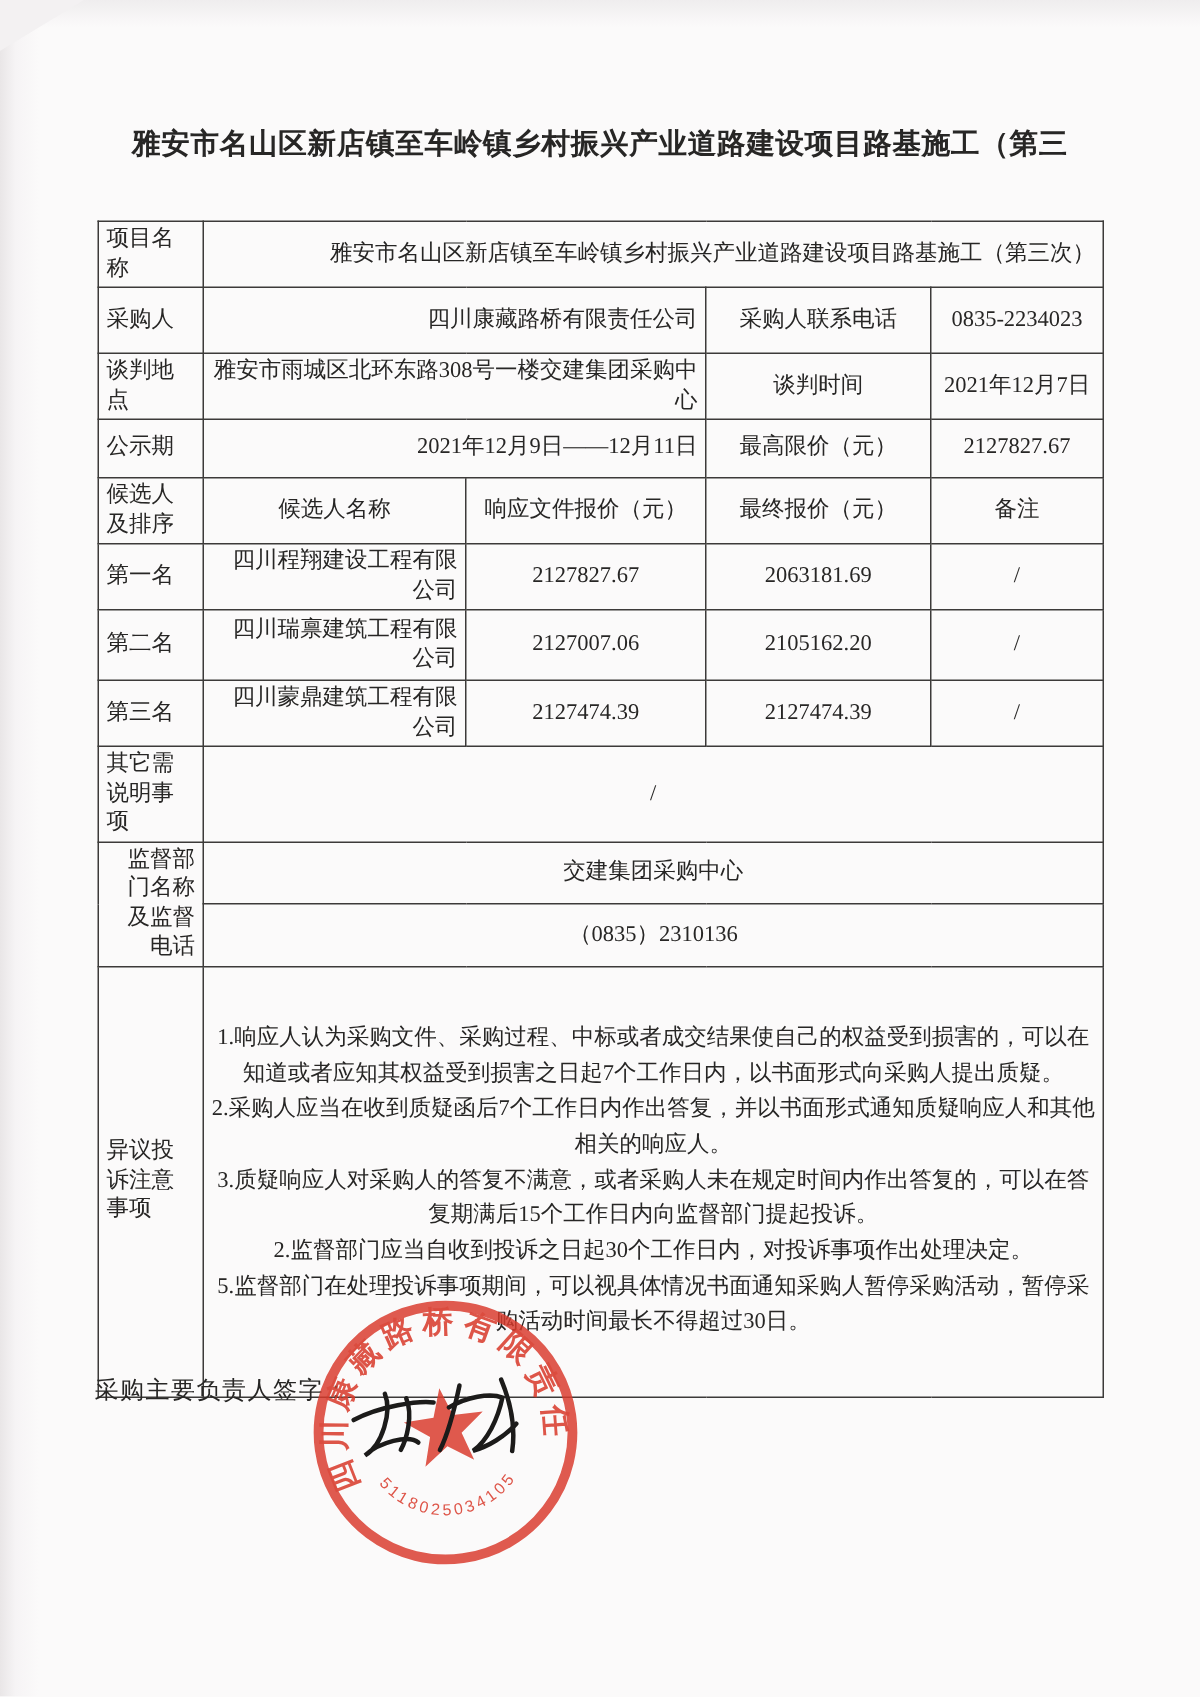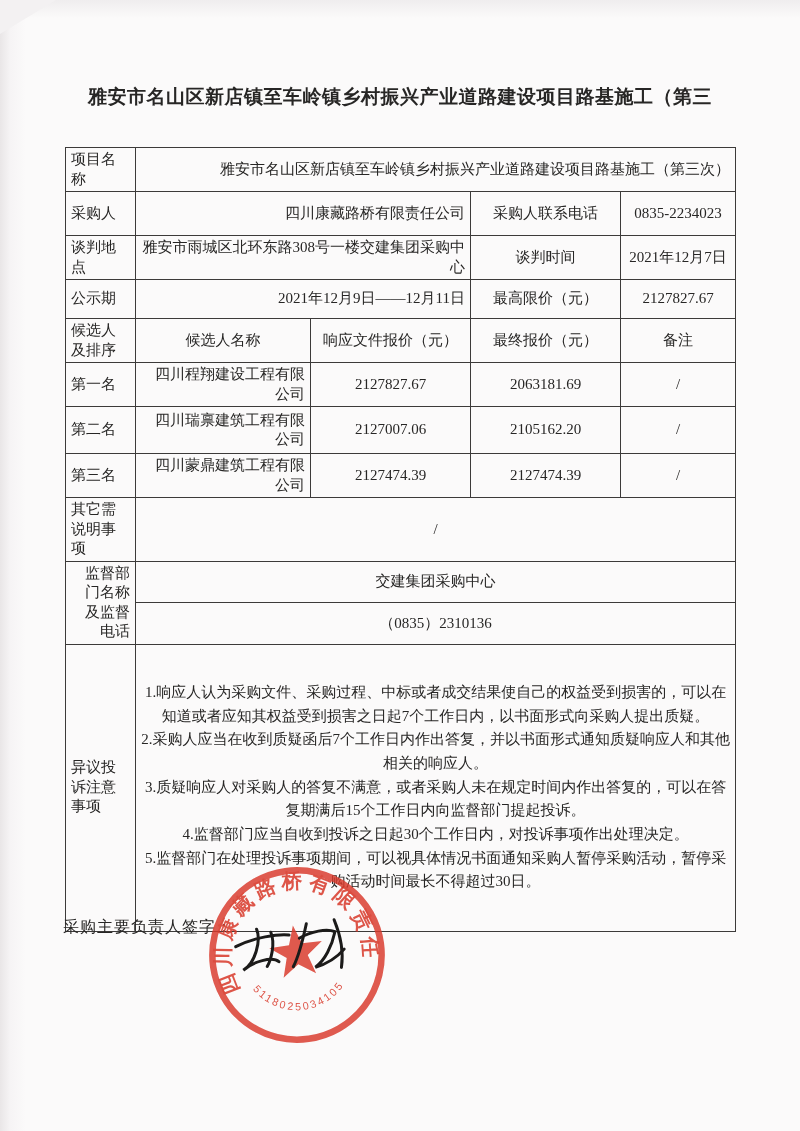--- a/index.html
+++ b/index.html
@@ -157,21 +157,21 @@
     <tr style="height:40px">
       <td class="ctr" colspan="4">（0835）2310136</td>
     </tr>
     <tr style="height:287px">
       <td class="lbl">异议投诉注意事项</td>
       <td class="notes-cell" colspan="4">
         <div class="notes">
           <p>1.响应人认为采购文件、采购过程、中标或者成交结果使自己的权益受到损害的，可以在知道或者应知其权益受到损害之日起7个工作日内，以书面形式向采购人提出质疑。</p>
           <p>2.采购人应当在收到质疑函后7个工作日内作出答复，并以书面形式通知质疑响应人和其他相关的响应人。</p>
           <p>3.质疑响应人对采购人的答复不满意，或者采购人未在规定时间内作出答复的，可以在答复期满后15个工作日内向监督部门提起投诉。</p>
-          <p>4.监督部门应当自收到投诉之日起30个工作日内，对投诉事项作出处理决定。</p>
+          <p>2.监督部门应当自收到投诉之日起30个工作日内，对投诉事项作出处理决定。</p>
           <p>5.监督部门在处理投诉事项期间，可以视具体情况书面通知采购人暂停采购活动，暂停采购活动时间最长不得超过30日。</p>
         </div>
       </td>
     </tr>
   </tbody>
 </table>
 
 <div class="sign-line">采购主要负责人签字：</div>
 
 <svg class="seal" viewBox="0 0 200 200" aria-hidden="true">

